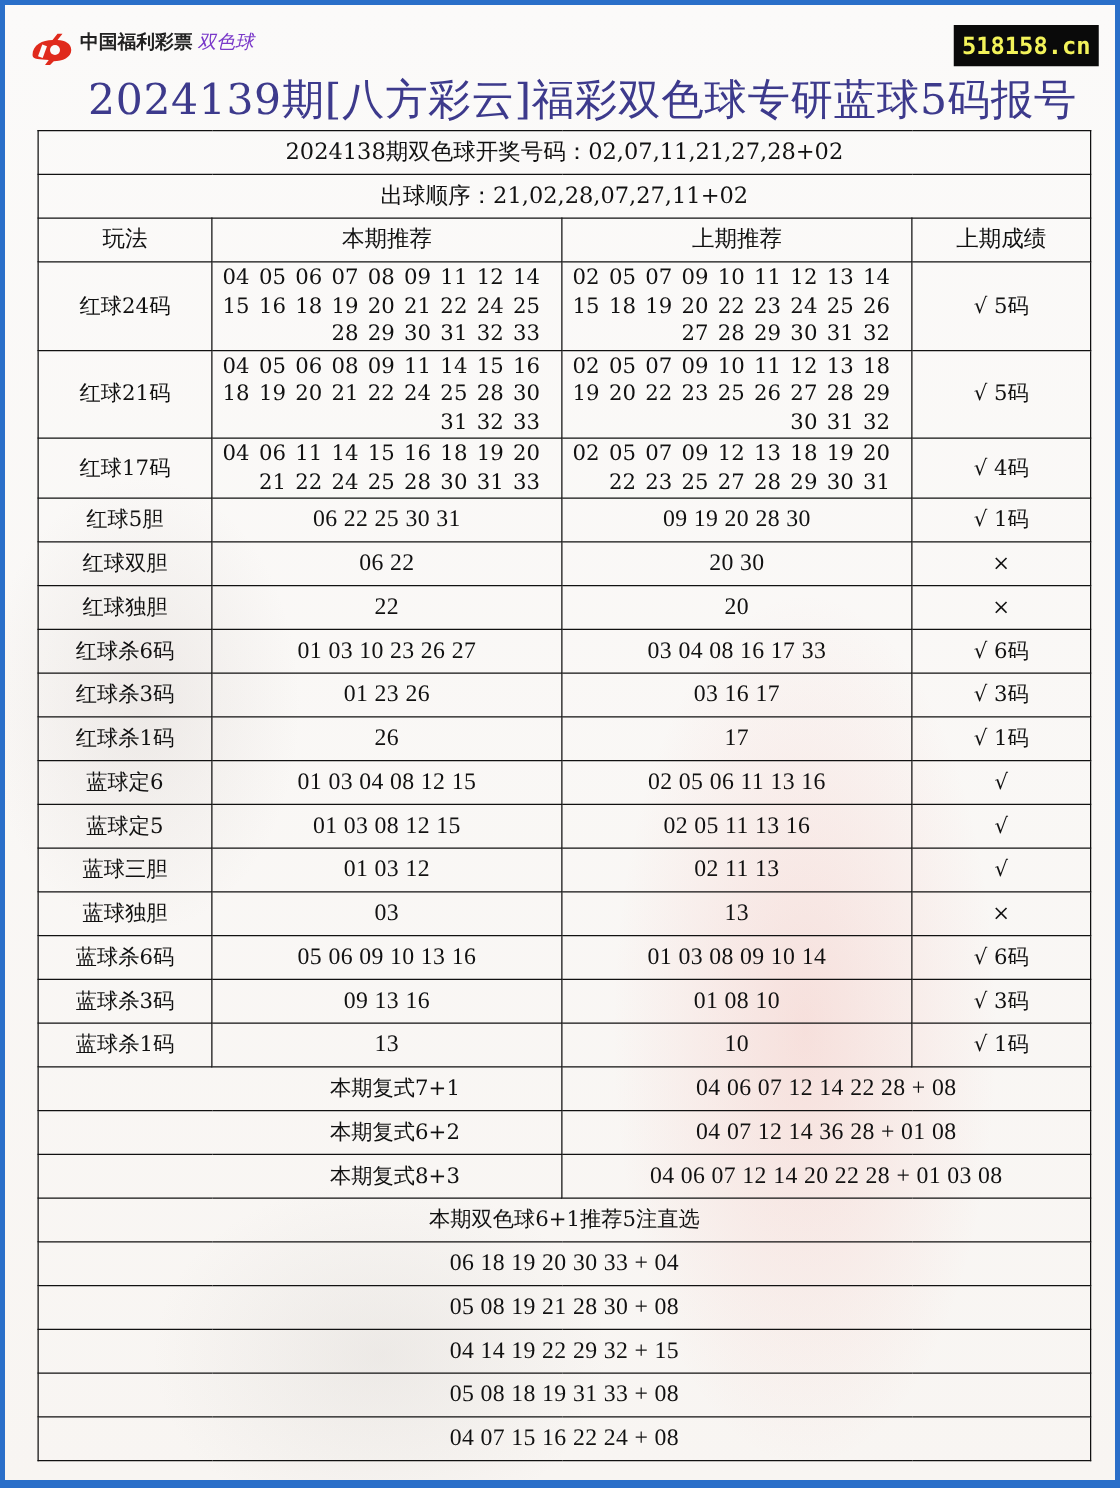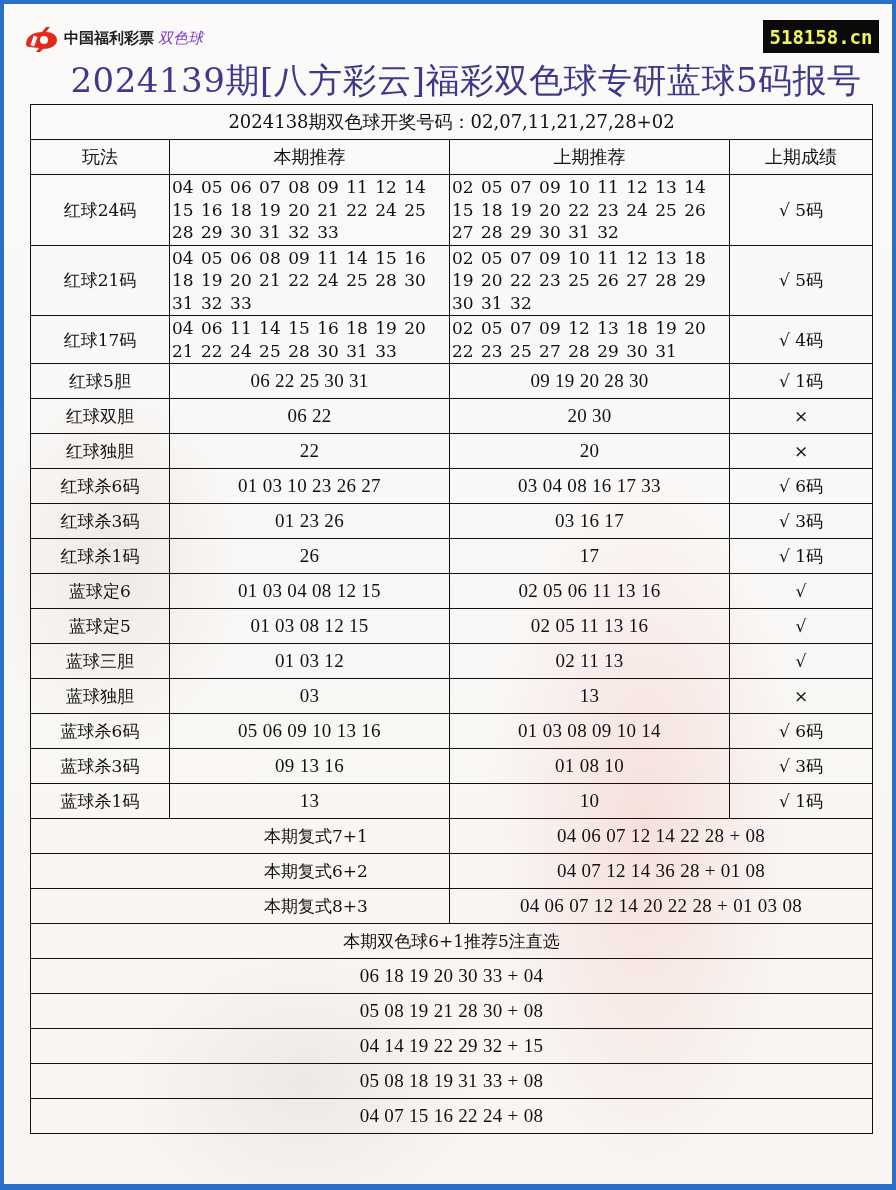--- a/index.html
+++ b/index.html
@@ -9,41 +9,41 @@
       font-family: "DejaVu Serif", "Liberation Serif", serif;
     }
     .frame {
       position: absolute; left: 4px; top: 4px; width: 888px; height: 1180px;
       background:
         radial-gradient(ellipse 220px 500px at 640px 820px, rgba(235,120,110,0.18), rgba(255,255,255,0) 70%),
         radial-gradient(ellipse 180px 260px at 110px 560px, rgba(200,190,185,0.25), rgba(255,255,255,0) 70%),
         radial-gradient(ellipse 260px 200px at 300px 1080px, rgba(190,185,180,0.20), rgba(255,255,255,0) 70%),
         linear-gradient(180deg, #fbfaf9 0%, #f8f5f2 100%);
     }
-    .logo { position: absolute; left: 18px; top: 20px; height: 28px; display: flex; align-items: center; gap: 4px; }
+    .logo { position: absolute; left: 18px; top: 20px; height: 28px; display: flex; gap: 4px; }
     .logo-mark { width: 38px; height: 28px; }
     .logo-text { font-family: "DejaVu Sans", sans-serif; font-weight: bold; font-size: 15px; color: #222; letter-spacing: 0px; }
     .logo-sub { font-family: "DejaVu Sans", sans-serif; font-weight: normal; font-style: italic; font-size: 15px; color: #7a39c9; }
     .site-badge {
       position: absolute; left: 759px; top: 16px; width: 116px; height: 33px;
       background: #0a0a0a; color: #f3f35a;
       font-family: "DejaVu Sans Mono", "Liberation Mono", monospace; font-weight: bold; font-size: 19px;
       display: flex; align-items: center; justify-content: center;
     }
     .main-title {
       position: absolute; left: 18px; top: 56px; width: 896px; text-align: center;
       font-size: 34px; color: #3d3a8c; letter-spacing: 0.5px; line-height: 48px; white-space: nowrap;
     }
     table.grid {
       position: absolute; left: 30px; top: 104px; width: 842px;
       border-collapse: collapse; table-layout: fixed;
       font-size: 17px; color: #111;
     }
     table.grid td { border: 1px solid #111; padding: 0; text-align: center; vertical-align: middle; height: 34px; line-height: 22px; }
-    table.grid td.nums { text-align: left; padding: 1px 0 1px 2px; white-space: pre-line; line-height: 22.5px; word-spacing: 2px; height: 66px; }
+    table.grid td.nums { text-align: right; padding: 1px 17px 1px 2px; white-space: pre-line; line-height: 22.5px; word-spacing: 2px; height: 66px; }
     table.grid td.nums.two { height: 44px; }
     .label-col { width: 139px; }
     .cur-col { width: 280px; }
     .prev-col { width: 280px; }
     .res-col { width: 143px; }
     td.fushi-label { text-align: right; padding-left: 12px !important; }
     .cond { font-family: "Liberation Serif", "DejaVu Serif", serif; font-size: 19px; letter-spacing: 0.3px; }
     .hdr { font-size: 18px; }
   </style>
 </head>
@@ -70,20 +70,23 @@
     <col class="label-col">
       <col class="cur-col">
       <col class="prev-col">
       <col class="res-col">
   </colgroup>
   <tbody id="tbody">
     <tr>
       <td colspan="4" class="hdr">2024138期双色球开奖号码：02,07,11,21,27,28+02</td>
     </tr>
     <tr>
+      <td colspan="4" class="hdr">出球顺序：21,02,28,07,27,11+02</td>
+    </tr>
+    <tr>
       <td class="hdr">玩法</td>
       <td class="hdr">本期推荐</td>
       <td class="hdr">上期推荐</td>
       <td class="hdr">上期成绩</td>
     </tr>
 
     <tr>
       <td>红球24码</td>
       <td class="nums">04 05 06 07 08 09 11 12 14
 15 16 18 19 20 21 22 24 25

